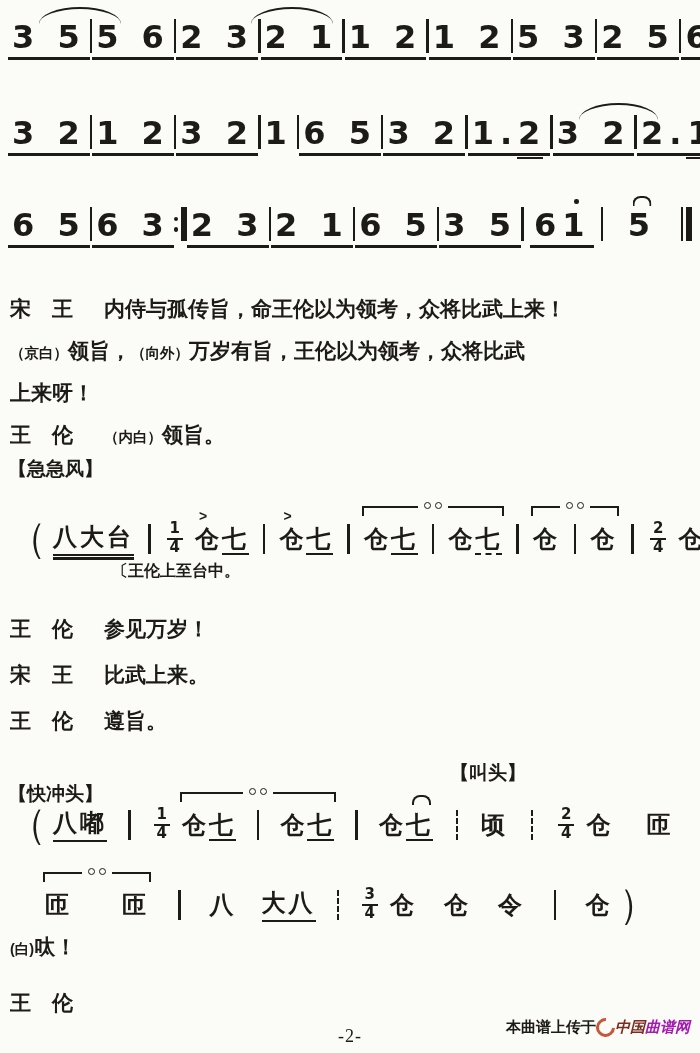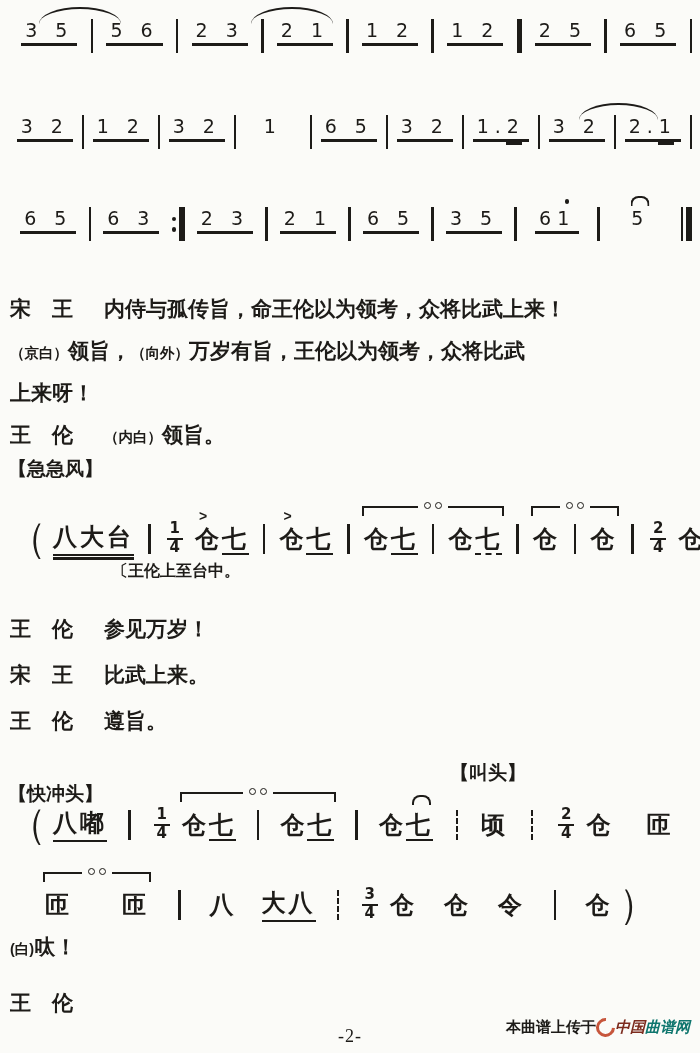--- a/index.html
+++ b/index.html
@@ -4,21 +4,21 @@
 <style>
   html,body{margin:0;padding:0;}
   body{
     width:700px;height:1053px;position:relative;overflow:hidden;
     background:#fbfbf8;color:#1d1b18;
     font-family:"Liberation Sans",sans-serif;
   }
   
   .mrow{position:absolute;left:8px;right:8px;display:flex;align-items:flex-start;}
   .bar{flex:1;text-align:center;position:relative;padding-top:14px;
-       font-family:"DejaVu Sans",sans-serif;font-weight:normal;font-size:19px;line-height:1.1;}
+       font-family:"DejaVu Sans",sans-serif;font-weight:bold;font-size:32px;line-height:1.1;}
   .n{display:inline-block;border-bottom:3px solid #1d1b18;padding:0 4px 2px;letter-spacing:6px;white-space:nowrap;}
   .bar.plain .n{border-bottom:3px solid transparent;}
   .seg{display:inline-block;position:relative;}
   .seg.d2::after{content:"";position:absolute;left:-1px;right:3px;bottom:-8px;height:2.5px;background:#1d1b18;}
   .bl{width:2.5px;height:34px;background:#1d1b18;margin-top:13px;flex:none;}
   .rep{display:flex;align-items:center;margin-top:13px;flex:none;}
   .rep .dots{display:flex;flex-direction:column;gap:6px;margin-right:3px;}
   .rep .dots b{width:4.5px;height:4.5px;border-radius:50%;background:#1d1b18;}
   .rep .thick{width:5.5px;height:34px;background:#1d1b18;}
   .fin{display:flex;gap:3px;margin-top:13px;flex:none;}
@@ -86,20 +86,21 @@
   <div class="bar"><span class="n">5 6</span></div>
   <span class="bl"></span>
   <div class="bar"><span class="n">2 3</span></div>
   <span class="bl"></span>
   <div class="bar"><span class="n">2 1</span></div>
   <span class="bl"></span>
   <div class="bar"><span class="n">1 2</span></div>
   <span class="bl"></span>
   <div class="bar"><span class="n">1 2</span></div>
   <span class="bl"></span>
+  <div class="bar"><span class="n">5 3</span></div>
   <span class="bl"></span>
   <div class="bar"><span class="n">2 5</span></div>
   <span class="bl"></span>
   <div class="bar"><span class="n">6 5</span></div>
   <span class="bl"></span>
 </div>
 
 <div class="mrow" style="top:102px;">
   <i class="tie" style="left:83.5%;width:11.5%;"></i>
   <div class="bar"><span class="n">3 2</span></div>
@@ -318,14 +319,14 @@
 
 <div class="dline" style="top:982px;">
   <span class="spk">王　伦</span>
 </div>
 
 <div class="pagenum" style="top:1026px;">-2-</div>
 <div class="sitemark" style="top:1018px;right:10px;">
   <span>本曲谱上传于</span>
   <span class="licon"></span>
   <span class="site1" style="color:#7c2b1e;">中国</span>
-    <span class="site2" style="color:#0f766e;">曲谱网</span>
+    <span class="site2" style="color:#a21caf;">曲谱网</span>
 </div>
 
 </body></html>

